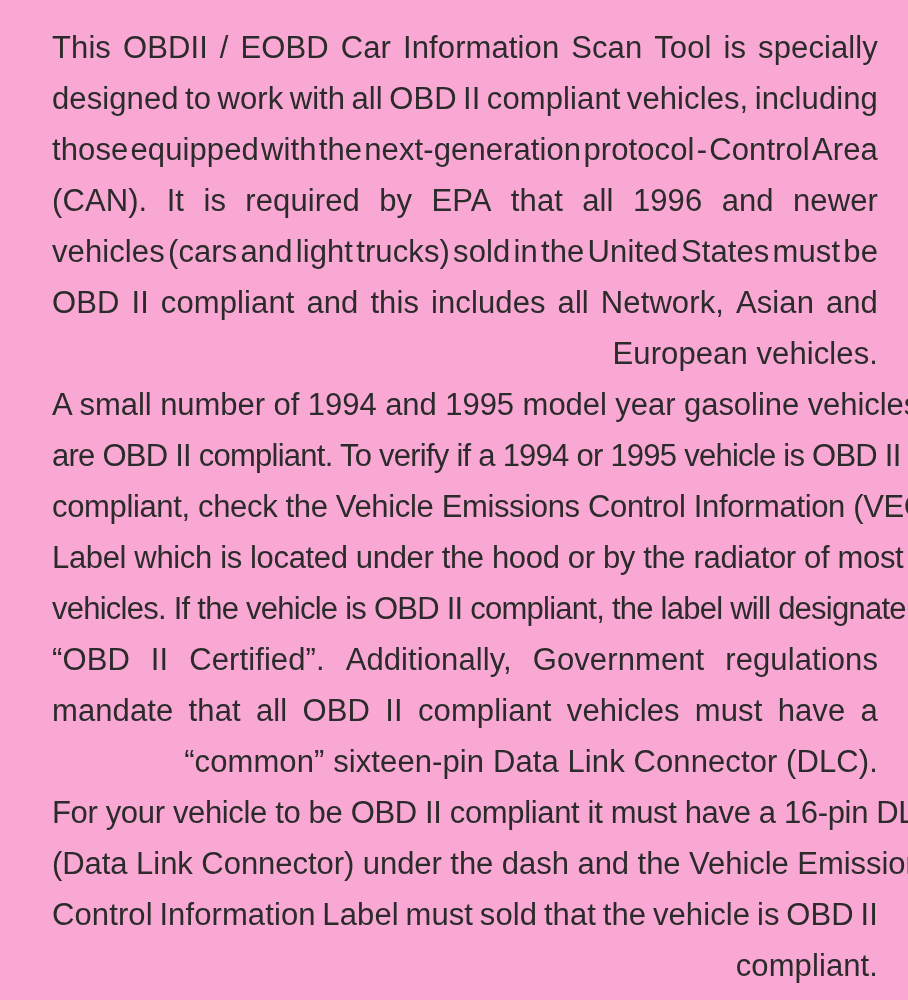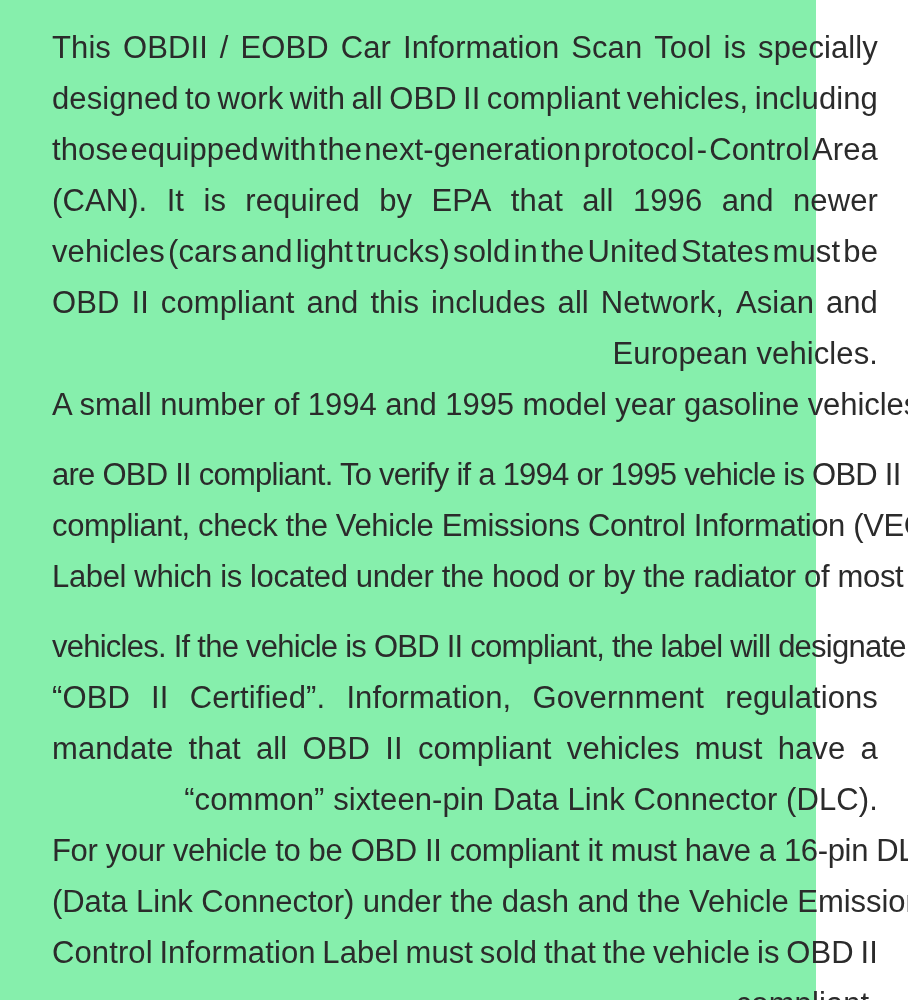--- a/index.html
+++ b/index.html
@@ -13,23 +13,23 @@
     width: 908px;
     height: 1000px;
     overflow: hidden;
     font-family: "Liberation Sans", "DejaVu Sans", sans-serif;
     color: #2b2b2b;
     -webkit-font-smoothing: antialiased;
   }
 
   .page {
     position: relative;
-    width: 816px;
+    width: 908px;
     height: 1000px;
-    background: #86efac;
+    background: #f9a8d4;
     box-sizing: border-box;
   }
 
   .text-column {
     position: absolute;
     left: 52px;
     top: 22px;
     width: 826px;
   }
 
@@ -74,21 +74,20 @@
   .line.tight {
     letter-spacing: -0.05px;
   }
 
   .line.tighter {
     letter-spacing: -0.35px;
   }
 
   .line.tightest {
     letter-spacing: -0.75px;
-    margin-top: 19px;
   }
 </style>
 </head>
 <body>
 
 <div class="page">
   <div class="text-column" id="text-column">
       <div class="paragraph">
         <div class="line justify">
           <span class="w">This</span>
@@ -169,21 +168,21 @@
       <div class="paragraph">
         <div class="line flush tight">A small number of 1994 and 1995 model year gasoline vehicles</div>
         <div class="line flush tightest">are OBD II compliant. To verify if a 1994 or 1995 vehicle is OBD II</div>
         <div class="line flush tighter">compliant, check the Vehicle Emissions Control Information (VECI)</div>
         <div class="line flush tighter">Label which is located under the hood or by the radiator of most</div>
         <div class="line flush tightest">vehicles. If the vehicle is OBD II compliant, the label will designate</div>
         <div class="line justify">
           <span class="w">“OBD</span>
           <span class="w">II</span>
           <span class="w">Certified”.</span>
-          <span class="w">Information,</span>
+          <span class="w">Additionally,</span>
           <span class="w">Government</span>
           <span class="w">regulations</span>
         </div>
         <div class="line justify">
           <span class="w">mandate</span>
           <span class="w">that</span>
           <span class="w">all</span>
           <span class="w">OBD</span>
           <span class="w">II</span>
           <span class="w">compliant</span>

